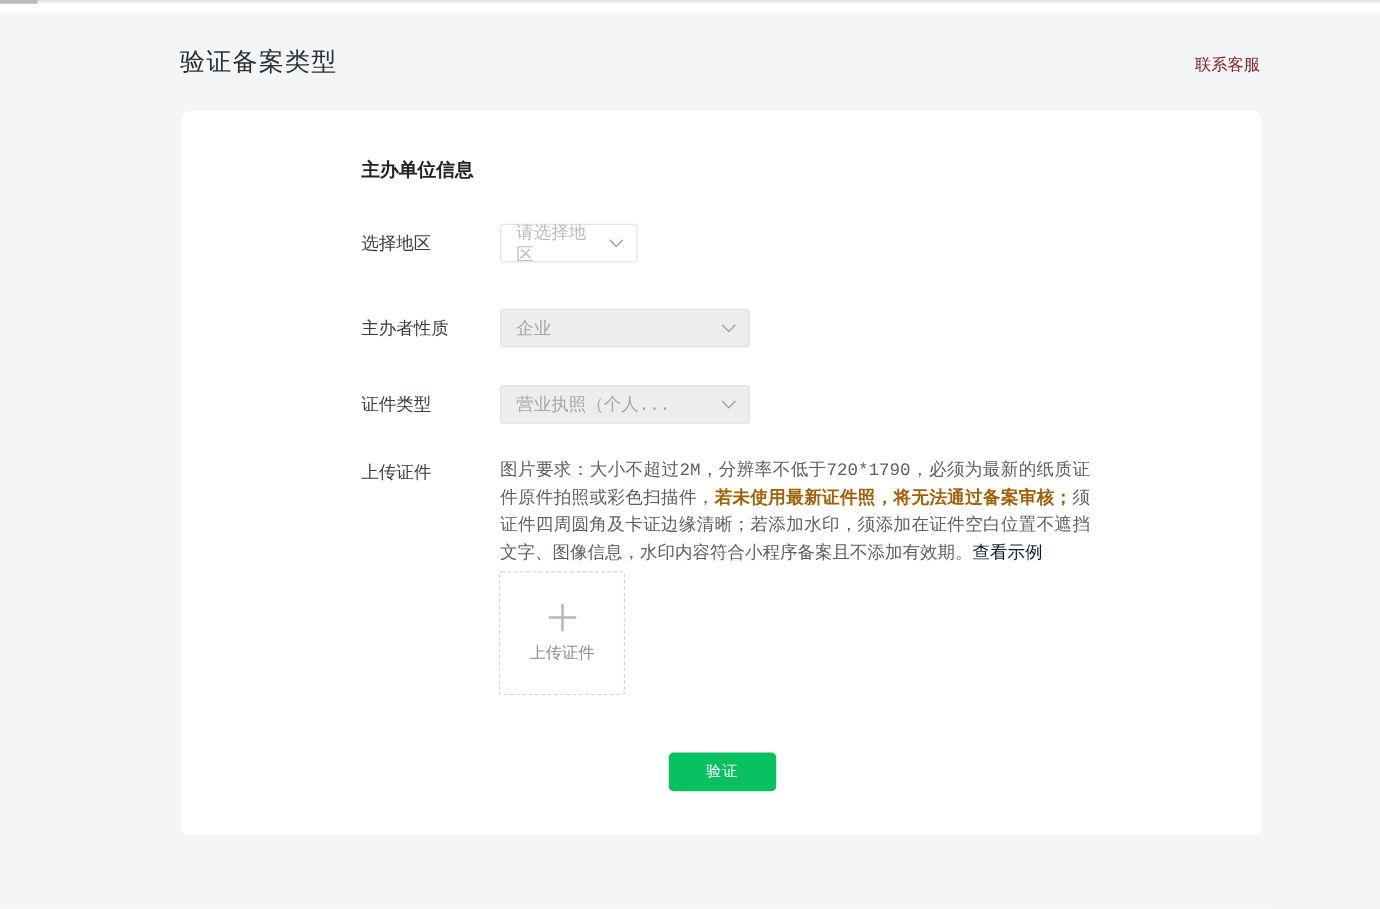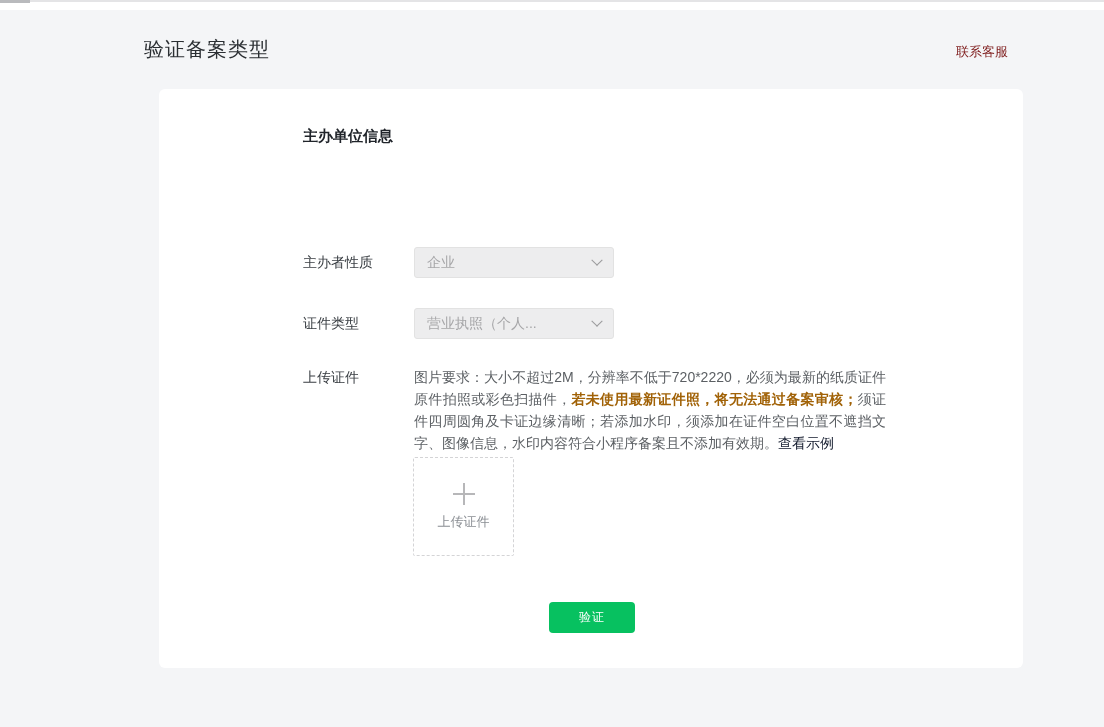--- a/index.html
+++ b/index.html
@@ -22,22 +22,22 @@
     position:absolute; left:144px; top:36px;
     font-size:20px; font-weight:400; color:#2b2f33; letter-spacing:1px;
   }
   .contact-link {
     position:absolute; top:43px; right:96px;
     font-size:13px; color:#7f1d1d; cursor:pointer; text-decoration:none;
   }
 
   
   .card {
-    position:absolute; left:159px; top:89px; width:864px; height:579px;
-    background:#ffffff; border-radius:6px;
+    position:absolute; left:145px; top:89px; width:864px; height:579px;
+    background:#ffffff; border-radius:6px;font-family:Liberation Mono, monospace;
   }
   .section-heading {
     position:absolute; left:144px; top:38px;
     font-size:15px; font-weight:700; color:#20242a;
   }
 
   .form-row { position:absolute; left:144px; height:31px; display:flex; align-items:center; }
   .form-label { width:111px; font-size:14px; color:#383d42; flex:0 0 111px; }
 
   .select {
@@ -95,40 +95,47 @@
     <div class="top-dash"></div>
   </div>
 
   <div class="page-title">验证备案类型</div>
   <a class="contact-link">联系客服</a>
 
   <div class="card">
 
     <div class="section-heading">主办单位信息</div>
 
+    <div class="form-row" style="top:90px;">
+      <div class="form-label">选择地区</div>
+      <div class="select select-region is-placeholder">
+        <span class="select-value">请选择地区</span>
+        <span class="chev"></span>
+      </div>
+    </div>
 
     <div class="form-row" style="top:158px;">
       <div class="form-label">主办者性质</div>
       <div class="select select-wide is-disabled">
         <span class="select-value">企业</span>
         <span class="chev"></span>
       </div>
     </div>
 
     <div class="form-row" style="top:219px;">
       <div class="form-label">证件类型</div>
       <div class="select select-wide is-disabled">
         <span class="select-value">营业执照（个人...</span>
         <span class="chev"></span>
       </div>
     </div>
 
     <div class="upload-row">
       <div class="upload-label">上传证件</div>
-      <div class="upload-requirements"><span>图片要求：大小不超过2M，分辨率不低于720*2220，必须为最新的纸质证件原件拍照或彩色扫描件，</span><span class="req-bold">若未使用最新证件照，将无法通过备案审核；</span><span>须证件四周圆角及卡证边缘清晰；若添加水印，须添加在证件空白位置不遮挡文字、图像信息，水印内容符合小程序备案且不添加有效期。</span><a class="example-link">查看示例</a></div>
+      <div class="upload-requirements"><span>图片要求：大小不超过2M，分辨率不低于720*1790，必须为最新的纸质证件原件拍照或彩色扫描件，</span><span class="req-bold">若未使用最新证件照，将无法通过备案审核；</span><span>须证件四周圆角及卡证边缘清晰；若添加水印，须添加在证件空白位置不遮挡文字、图像信息，水印内容符合小程序备案且不添加有效期。</span><a class="example-link">查看示例</a></div>
     </div>
 
     <div class="upload-box">
       <div class="plus-icon"></div>
       <div class="upload-box-text">上传证件</div>
     </div>
 
     <button class="verify-button">验证</button>
 
   </div>

